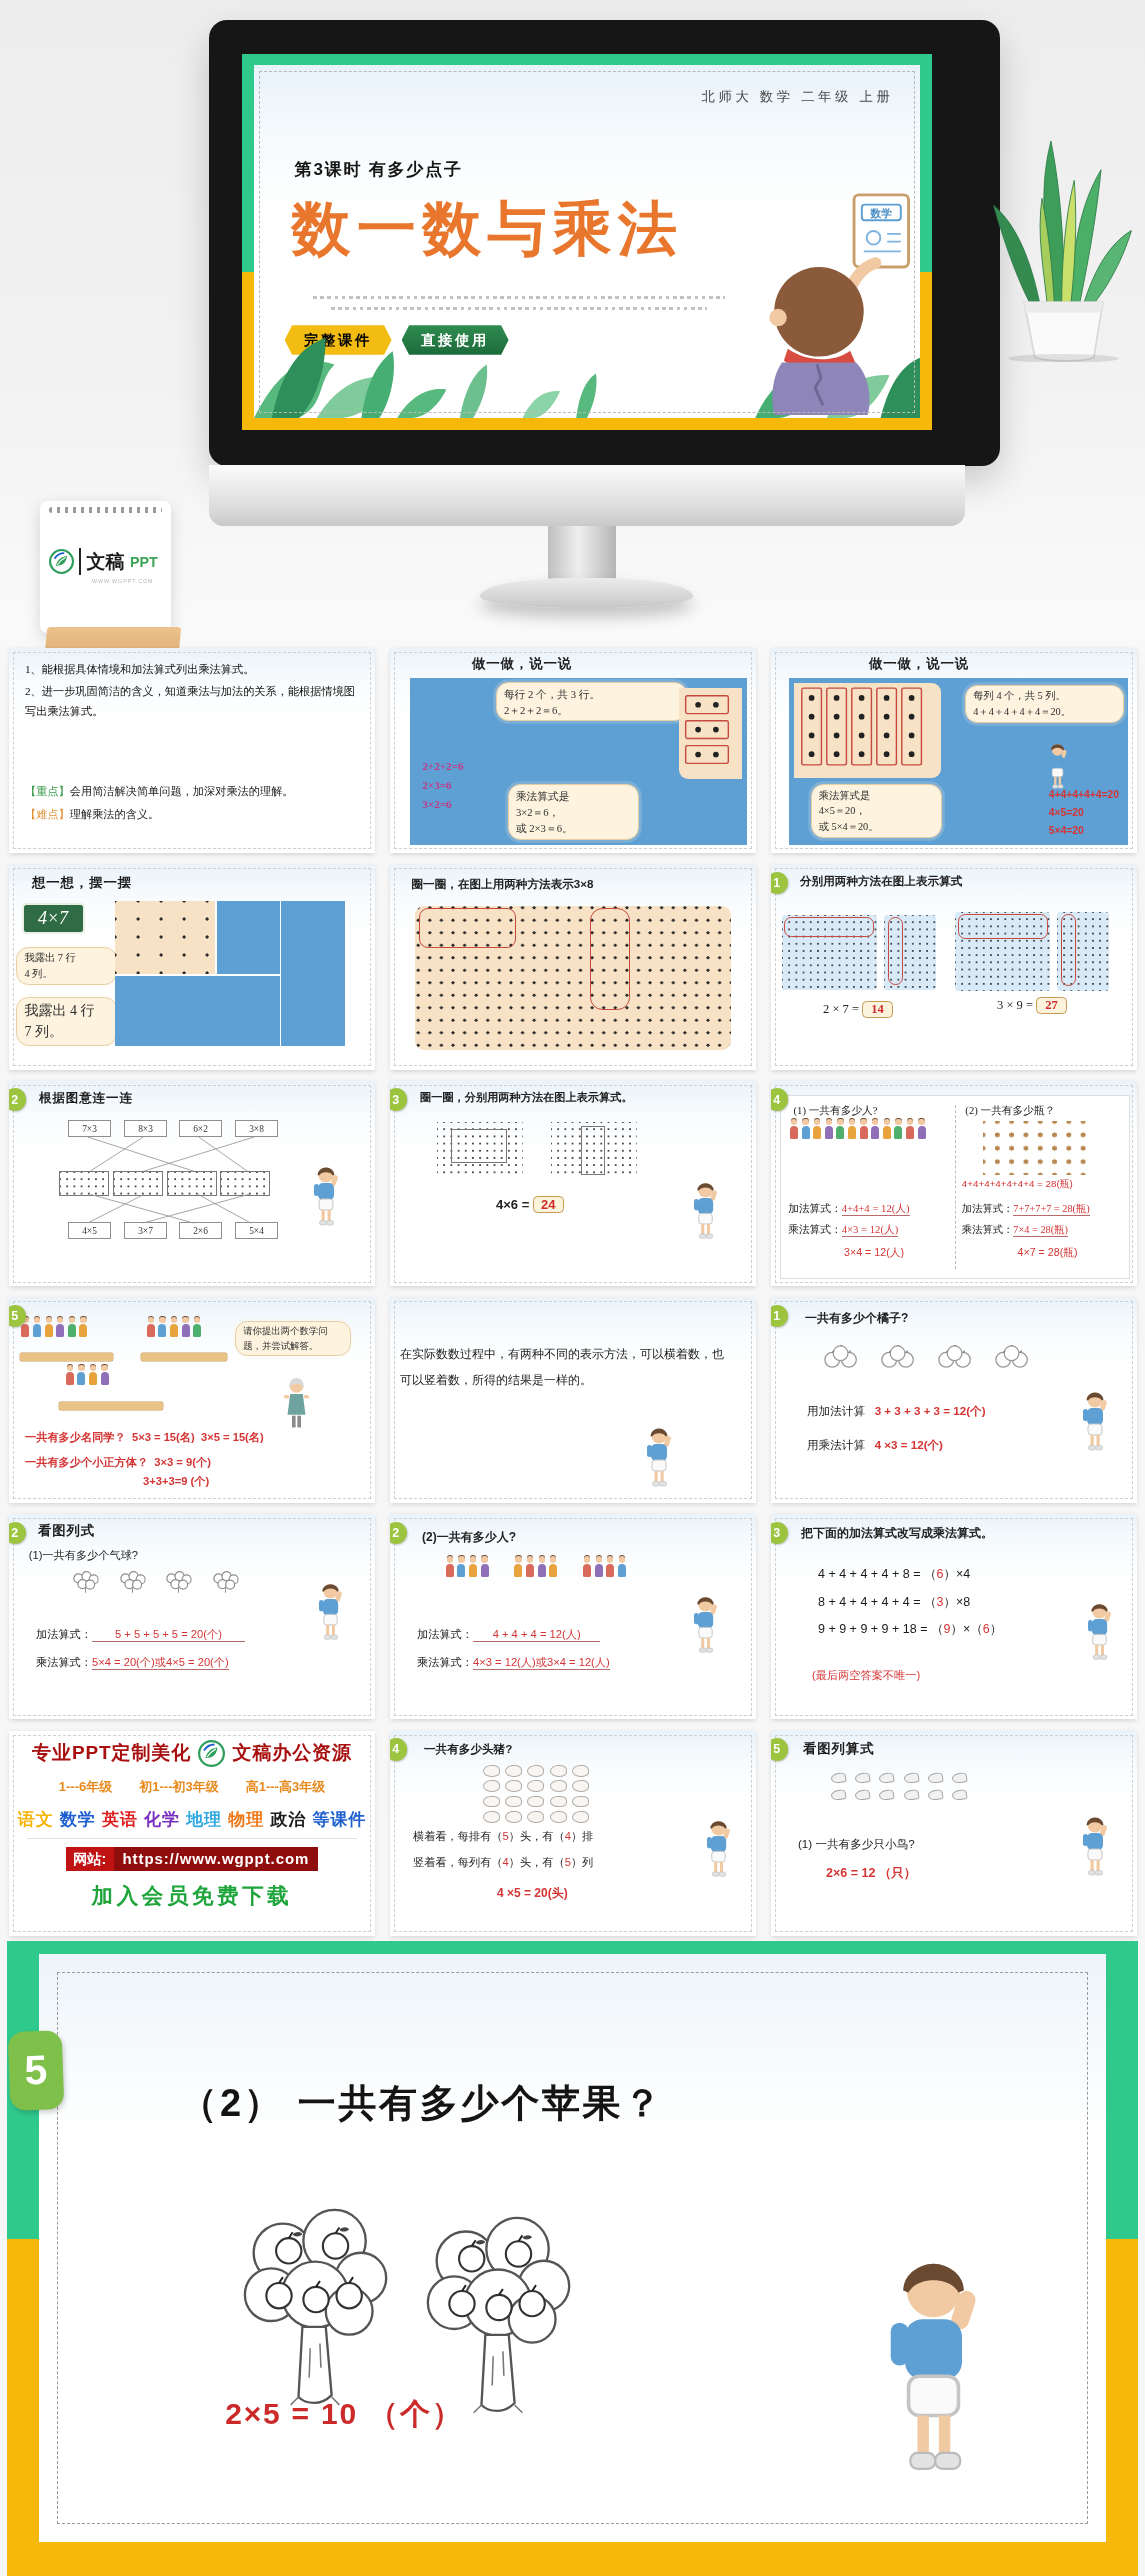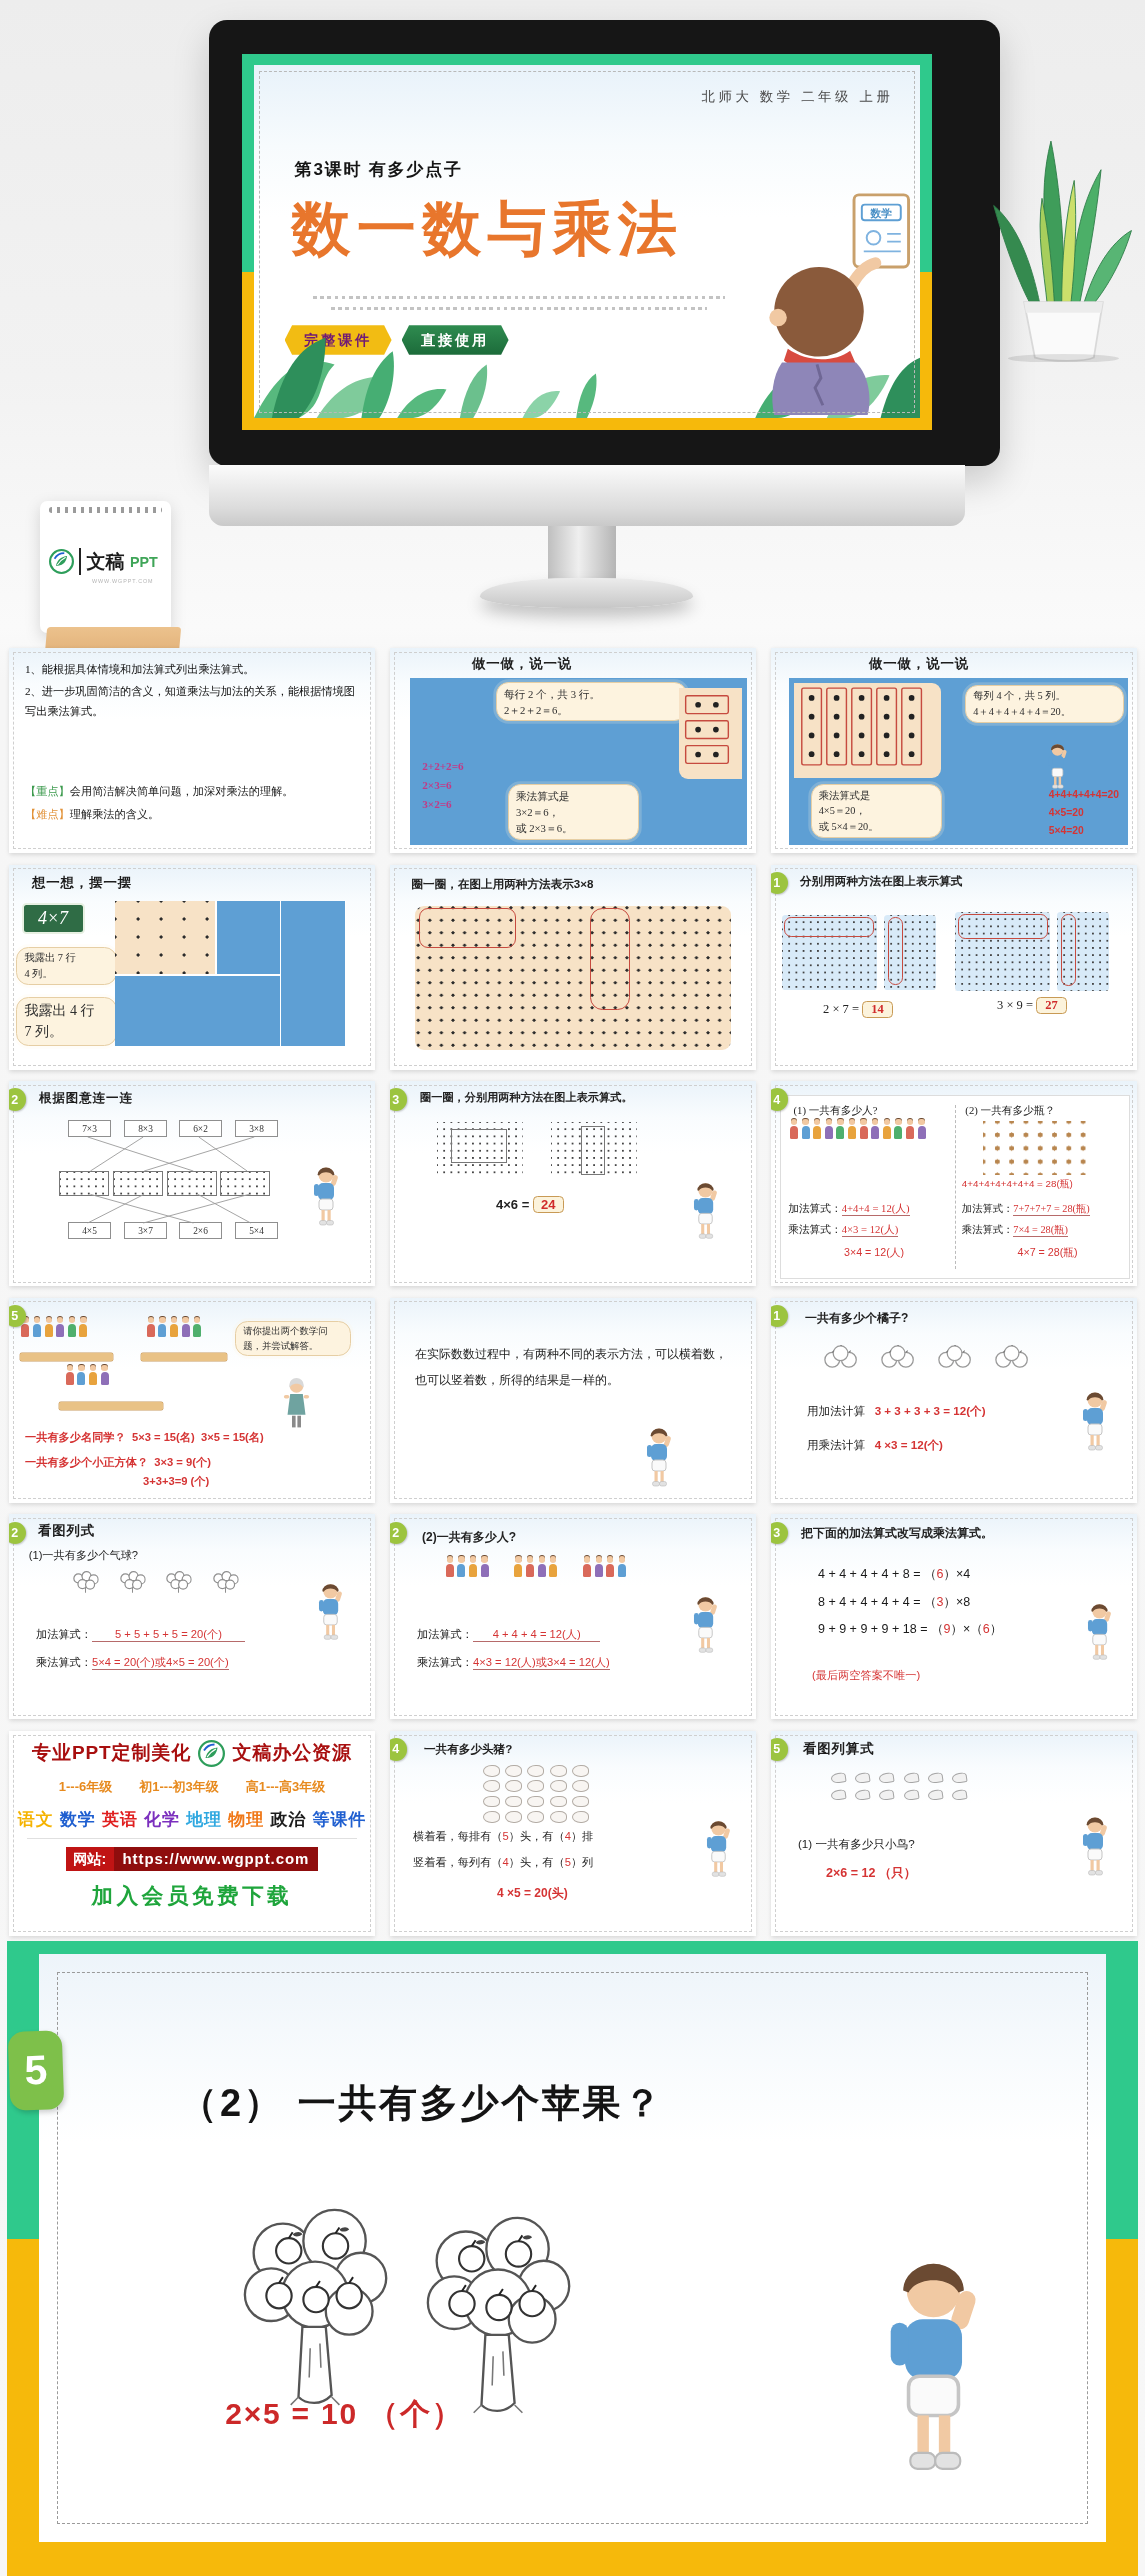--- a/index.html
+++ b/index.html
@@ -13,21 +13,21 @@
   .tslide{position:absolute;inset:0;padding:11.6px;background:linear-gradient(180deg,#2FC98C 0 58%,#F6B90B 58% 100%);}
   .tslide-inner{position:relative;width:100%;height:100%;overflow:hidden;background:linear-gradient(180deg,#E8F2FA 0,#F7FBFD 81px,#ffffff 152px);}
   .tslide-inner::after{content:"";position:absolute;inset:5.4px;border:0.9px dashed #b9b9b9;pointer-events:none;}
   .edition{top:23px;right:27px;font-size:13.4px;letter-spacing:3.6px;color:#4a4a4a;}
   .lesson{left:41px;top:93px;font-size:17px;font-weight:700;color:#151515;letter-spacing:1.8px;}
   .big-title{left:38px;top:125px;font-size:59px;font-weight:900;color:#E8762C;letter-spacing:6.3px;
              text-shadow:1.8px 2.7px 0 #ffffff,-0.9px -0.9px 0 #ffffff;font-family:"Liberation Sans",sans-serif;}
   .dashline{height:2.7px;background:repeating-linear-gradient(90deg,#c3c3c3 0 3.6px,transparent 3.6px 7.2px);}
   .pillbtn{height:29.5px;display:flex;align-items:center;justify-content:center;font-size:14.3px;font-weight:800;letter-spacing:2.7px;
            clip-path:polygon(7% 0,93% 0,100% 50%,93% 100%,7% 100%,0 50%);}
-  .btn-full{background:#F2BC13;color:#701a75;}
+  .btn-full{background:#F2BC13;color:#000000;}
   .btn-direct{background:linear-gradient(180deg,#2F8C50,#1C6B3A);color:#fff;}
   .chin{left:209px;top:465px;width:756px;height:61px;background:linear-gradient(180deg,#fbfbfb,#dcdcdc 70%,#c9c9c9);border-radius:0 0 14.3px 14.3px;}
   .neck{left:548px;top:526px;width:68px;height:55px;background:linear-gradient(90deg,#bfbfbf,#efefef 45%,#b5b5b5);}
   .base{left:480px;top:578px;width:213px;height:30px;background:linear-gradient(180deg,#ececec,#c7c7c7);border-radius:50%/70% 70% 45% 45%;box-shadow:0 9px 16px rgba(0,0,0,.22);}
   
   .cal{left:40px;top:501px;width:131px;height:132px;background:#ffffff;border-radius:7.2px;box-shadow:0 5.4px 16px rgba(0,0,0,.15);}
   .cal::before{content:"";position:absolute;left:9px;right:9px;top:6.3px;height:5.4px;
                background:repeating-linear-gradient(90deg,#9b9b9b 0 2.7px,transparent 2.7px 8px);border-radius:2.7px;}
   .cal-row{position:absolute;left:9px;top:47px;display:flex;align-items:center;gap:5.4px;}
   .cal-div{width:1.8px;height:27px;background:#222;}
@@ -502,21 +502,21 @@
     </div>
     <div class="a red" style="left:16px;top:157px;font-size:11.2px;font-weight:600;">
       <span>一共有多少个小正方体？</span>&nbsp;&nbsp;<span>3×3 = 9(个)</span>
     </div>
     <div class="a red" style="left:134px;top:176px;font-size:11.2px;font-weight:600;">3+3+3=9 (个)</div>
   </div>
     </div>
 
   <div class="thumb">
       <div class="ts">
-    <p class="a" style="left:25px;right:25px;top:43px;font-size:12px;line-height:2.2;color:#1c1c1c;margin:0;">在实际数数过程中，有两种不同的表示方法，可以横着数，也可以竖着数，所得的结果是一样的。</p>
+    <p class="a" style="left:10px;right:25px;top:43px;font-size:12px;line-height:2.2;color:#1c1c1c;margin:0;">在实际数数过程中，有两种不同的表示方法，可以横着数，也可以竖着数，所得的结果是一样的。</p>
     <svg class="boy a" style="right:82px;bottom:12.5px;width:30px;height:66px;" viewBox="0 0 34 74" width="30" height="66">
           <use href="#boy"></use>
         </svg>
   </div>
     </div>
 
   <div class="thumb">
       <div class="ts">
     <div class="badge">1</div>
     <div class="a" style="left:34px;top:12.5px;font-size:12px;font-weight:700;">一共有多少个橘子?</div>

